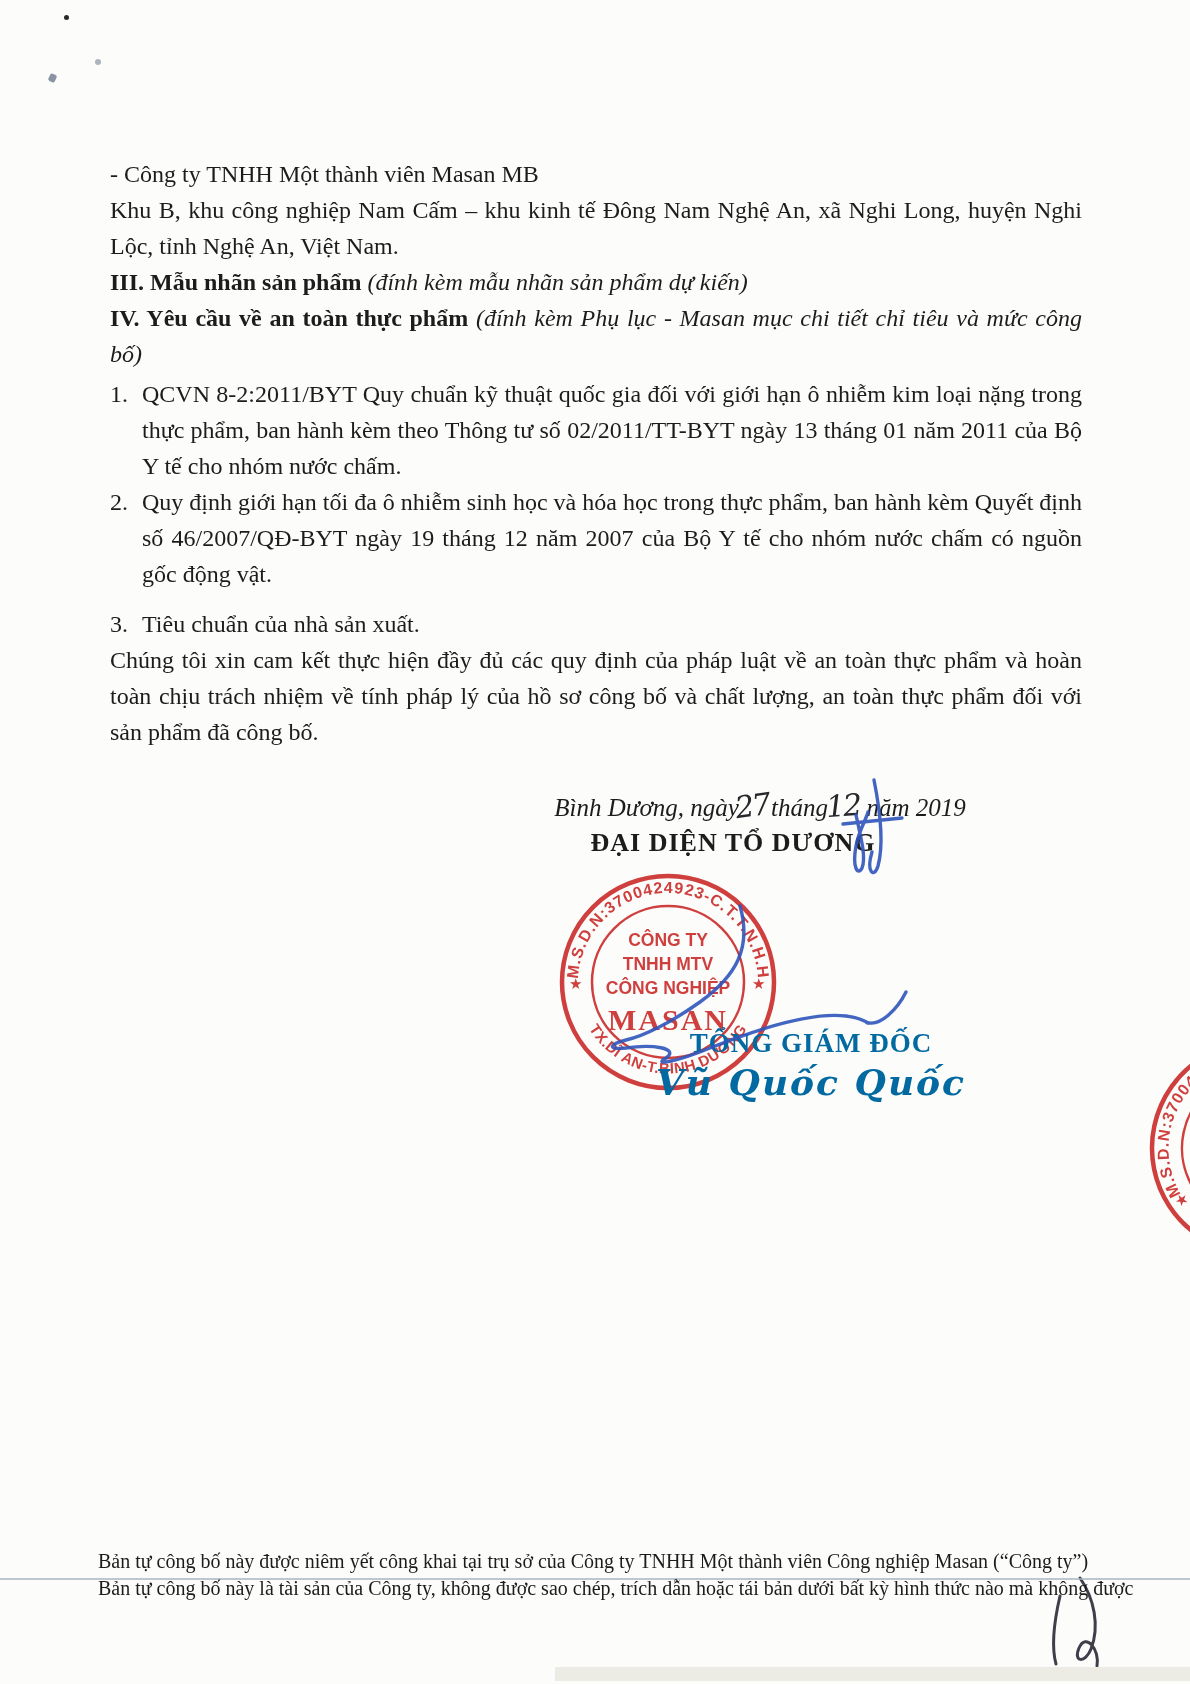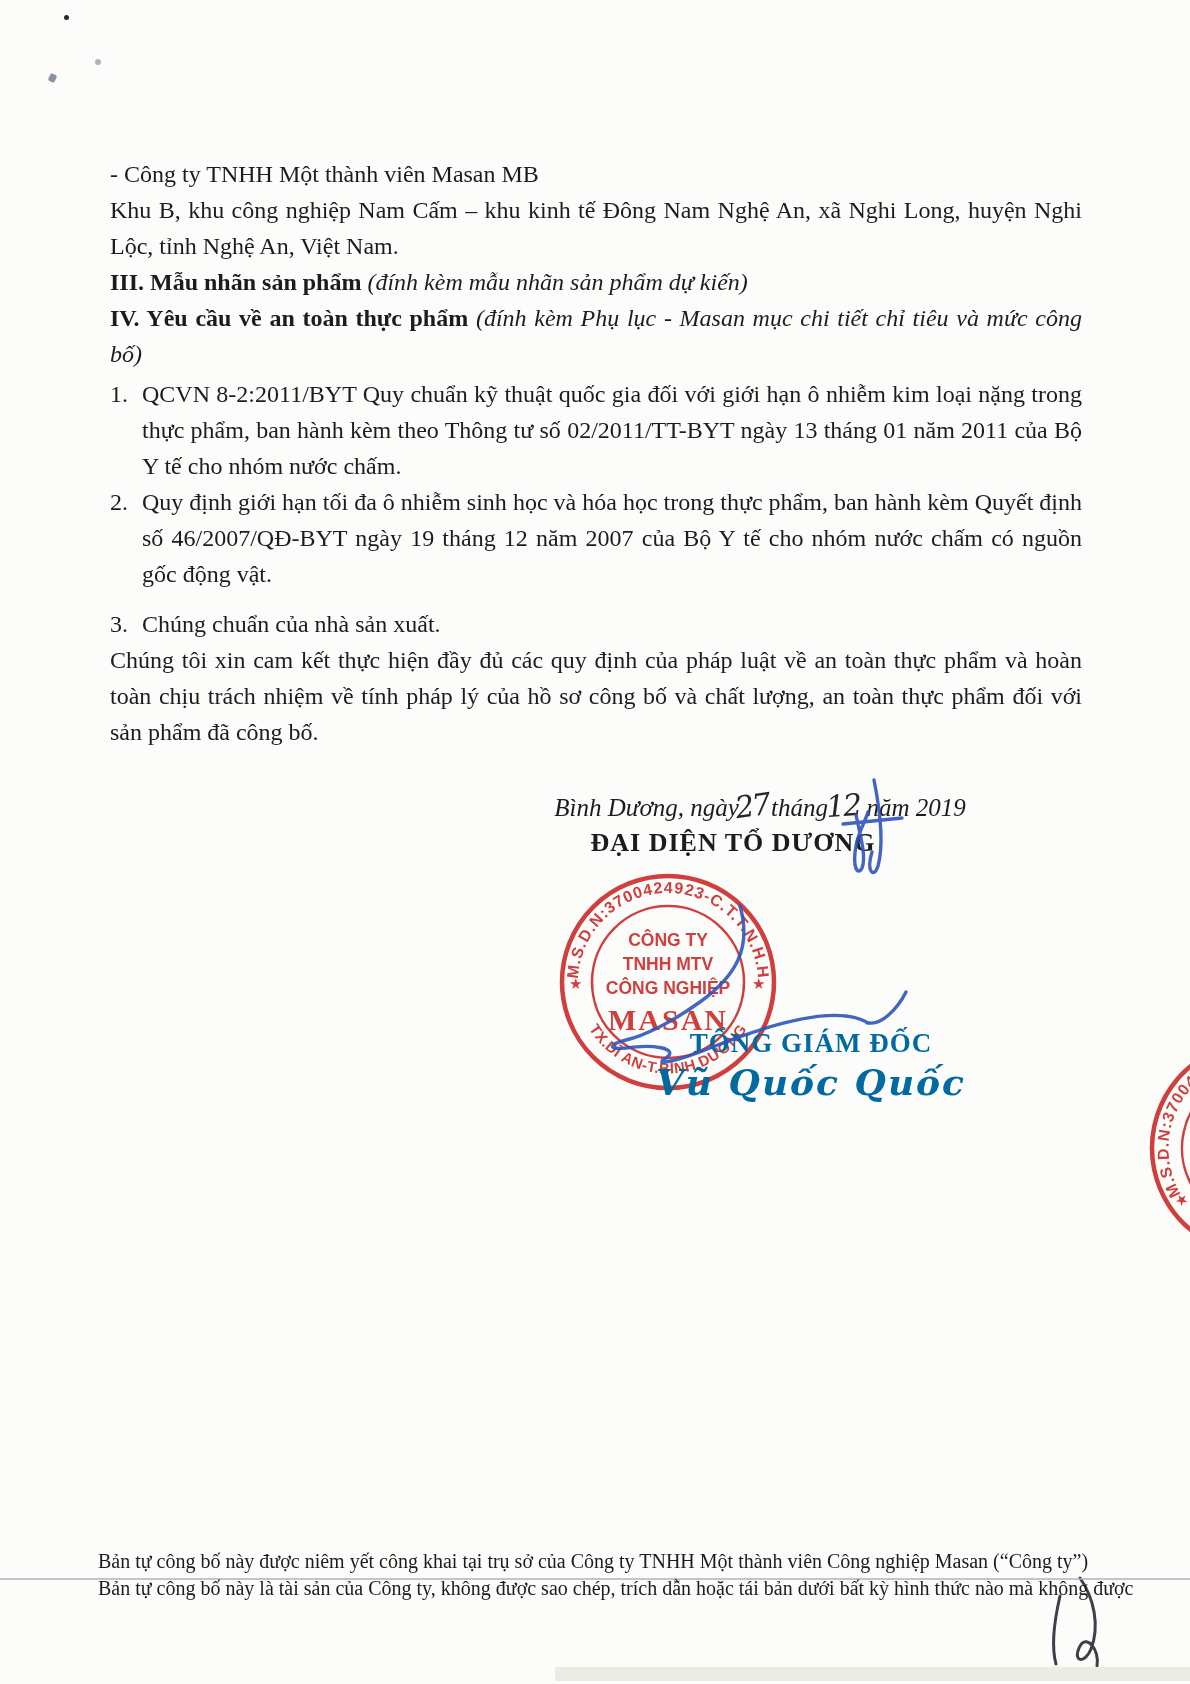--- a/index.html
+++ b/index.html
@@ -97,21 +97,21 @@
       <li>
         <span class="num">1.</span>
         <div class="li-text">QCVN 8-2:2011/BYT Quy chuẩn kỹ thuật quốc gia đối với giới hạn ô nhiễm kim loại nặng trong thực phẩm, ban hành kèm theo Thông tư số 02/2011/TT-BYT ngày 13 tháng 01 năm 2011 của Bộ Y tế cho nhóm nước chấm.</div>
       </li>
       <li>
         <span class="num">2.</span>
         <div class="li-text">Quy định giới hạn tối đa ô nhiễm sinh học và hóa học trong thực phẩm, ban hành kèm Quyết định số 46/2007/QĐ-BYT ngày 19 tháng 12 năm 2007 của Bộ Y tế cho nhóm nước chấm có nguồn gốc động vật.</div>
       </li>
       <li class="gap">
         <span class="num">3.</span>
-        <div class="li-text">Chúng chuẩn của nhà sản xuất.</div>
+        <div class="li-text">Tiêu chuẩn của nhà sản xuất.</div>
       </li>
     </ol>
     <p class="p-commit">Chúng tôi xin cam kết thực hiện đầy đủ các quy định của pháp luật về an toàn thực phẩm và hoàn toàn chịu trách nhiệm về tính pháp lý của hồ sơ công bố và chất lượng, an toàn thực phẩm đối với sản phẩm đã công bố.</p>
   </div>
 
   <div class="dateline">
     <span>Bình Dương, ngày</span><span class="hand hand-day">27</span><span>tháng</span><span class="hand hand-month">12</span>
     <span>năm 2019</span>
   </div>
 

